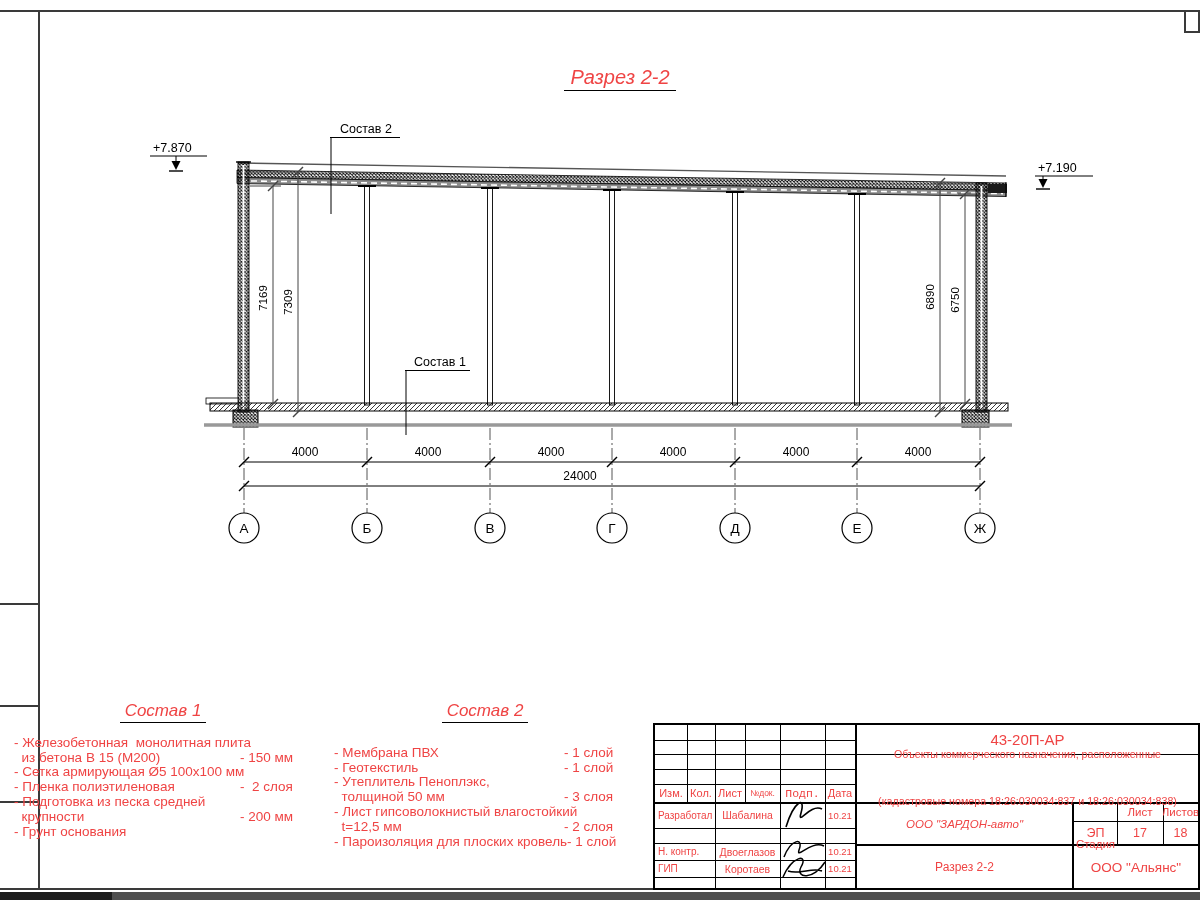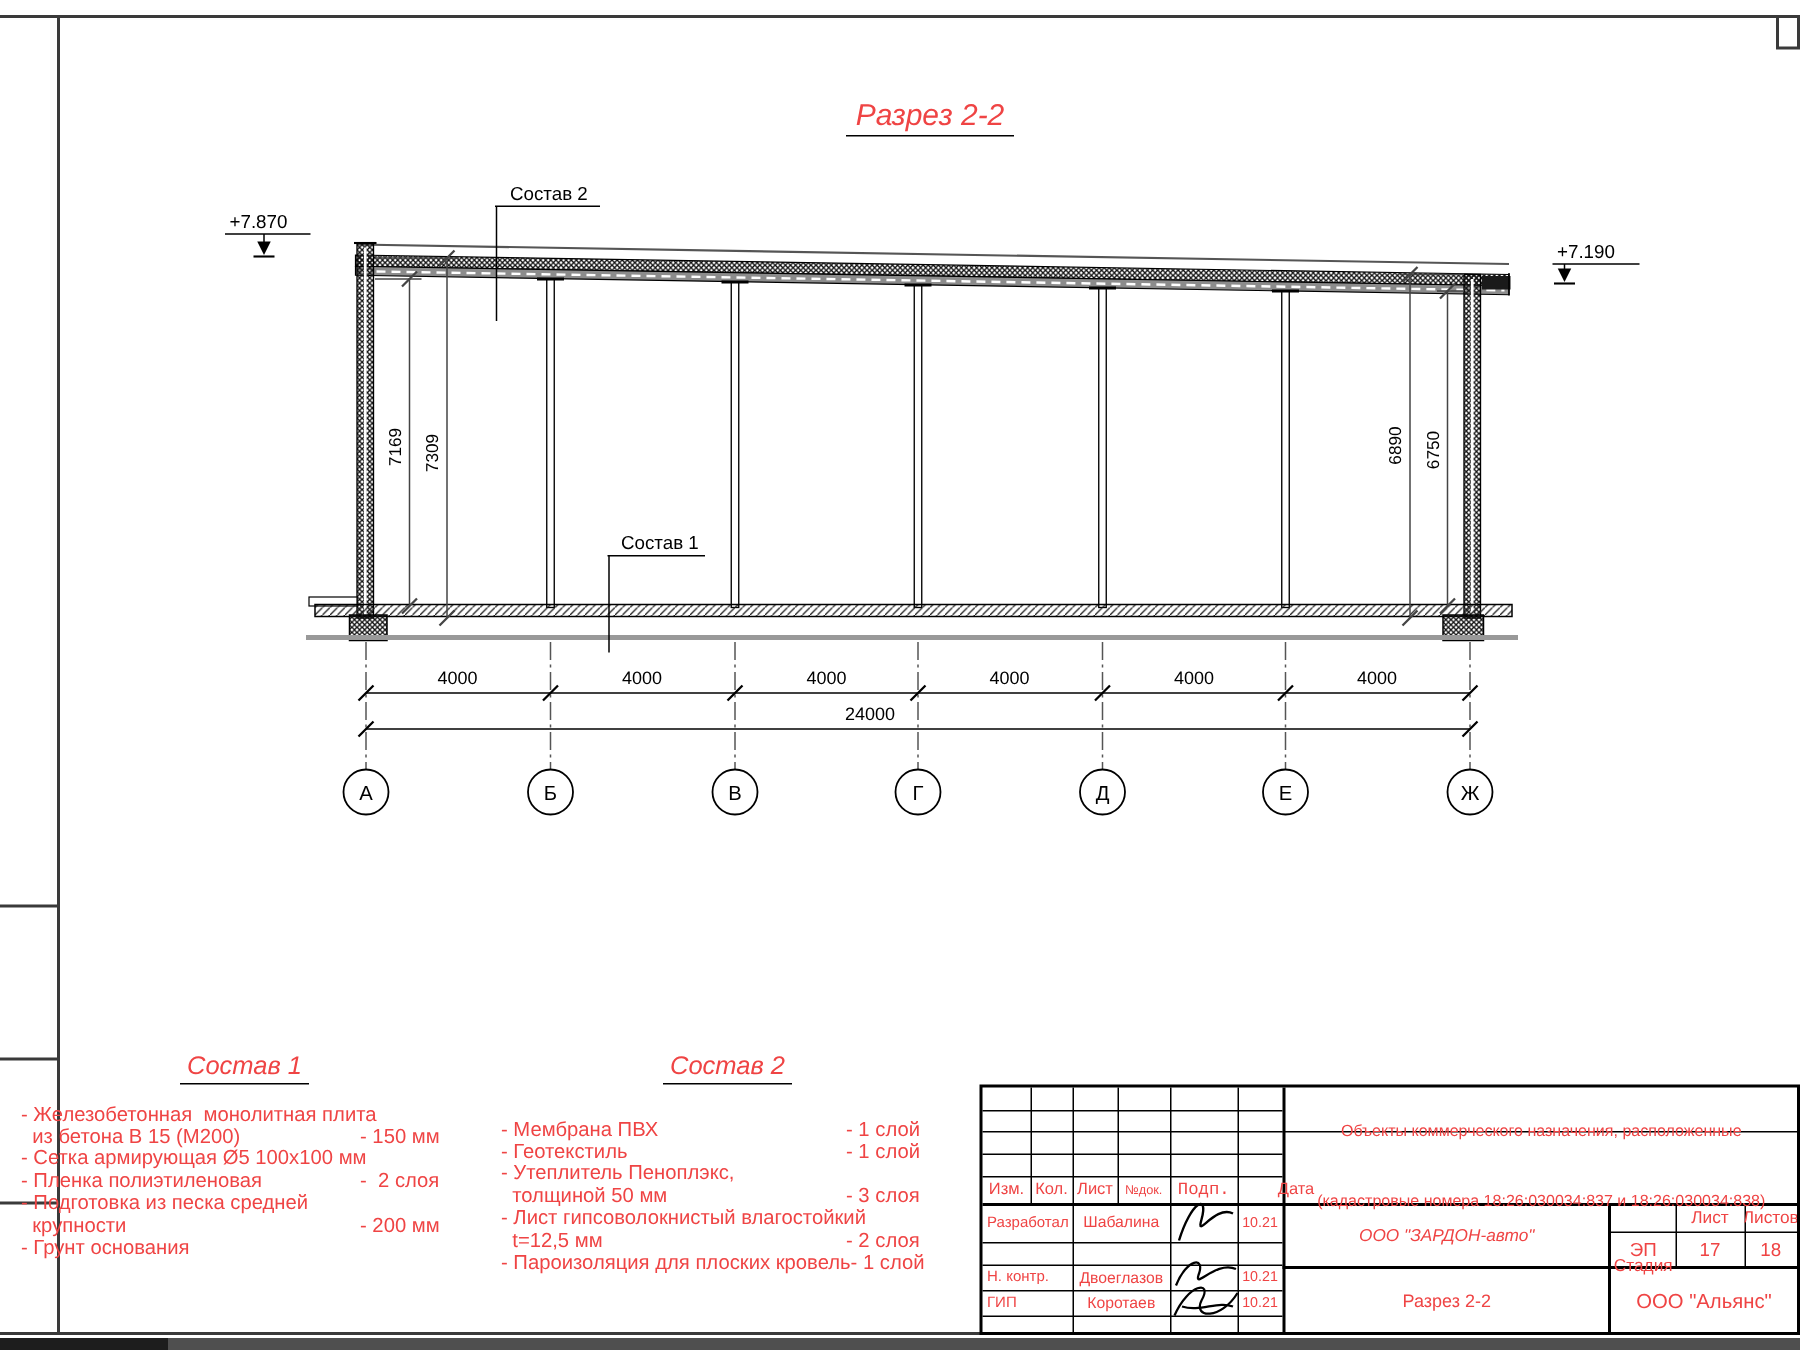--- a/index.html
+++ b/index.html
@@ -246,21 +246,21 @@
     <div class="hl" style="left:0;top:152px;width:200px;"></div>
     <div class="hl" style="left:200px;top:29px;width:343px;"></div>
     <div class="hl" style="left:417px;top:96px;width:126px;"></div>
     <div class="hl" style="left:200px;top:119px;width:343px;height:2px;"></div>
 
     <div class="cell" style="left:0;top:59px;width:32px;height:18px;font-size:11px;">Изм.</div>
     <div class="cell" style="left:32px;top:59px;width:28px;height:18px;font-size:11px;">Кол.</div>
     <div class="cell" style="left:60px;top:59px;width:30px;height:18px;font-size:11px;">Лист</div>
     <div class="cell" style="left:90px;top:59px;width:35px;height:18px;font-size:8.5px;">№док.</div>
     <div class="cell" style="left:125px;top:59px;width:45px;height:18px;font-size:11.5px;font-family:Liberation Mono, monospace;">Подп.</div>
-    <div class="cell" style="left:170px;top:59px;width:30px;height:18px;font-size:11px;padding-left:24px;">Дата</div>
+    <div class="cell" style="left:170px;top:59px;width:30px;height:18px;font-size:11px;">Дата</div>
 
     <div class="cell left" style="left:0;top:77px;width:60px;height:26px;font-size:10px;">Разработал</div>
     <div class="cell" style="left:60px;top:77px;width:65px;height:26px;font-size:10.5px;">Шабалина</div>
     <div class="cell" style="left:170px;top:77px;width:30px;height:26px;font-size:9.5px;">10.21</div>
     <div class="cell left" style="left:0;top:118px;width:60px;height:17px;font-size:10px;">Н. контр.</div>
     <div class="cell" style="left:60px;top:118px;width:65px;height:17px;font-size:10.5px;">Двоеглазов</div>
     <div class="cell" style="left:170px;top:118px;width:30px;height:17px;font-size:9.5px;">10.21</div>
     <div class="cell left" style="left:0;top:135px;width:60px;height:17px;font-size:10px;">ГИП</div>
     <div class="cell" style="left:60px;top:135px;width:65px;height:17px;font-size:10.5px;">Коротаев</div>
     <div class="cell" style="left:170px;top:135px;width:30px;height:17px;font-size:9.5px;">10.21</div>
@@ -268,20 +268,21 @@
     <svg width="50" height="40" style="position:absolute;left:125px;top:70px;">
       <path d="M6,32 C14,6 26,0 21,18 C17,32 30,8 42,14" fill="none" stroke="#000" stroke-width="1.6"></path>
     </svg>
     <svg width="50" height="28" style="position:absolute;left:125px;top:110px;">
       <path d="M4,22 C11,4 24,2 19,15 C16,25 31,5 44,11" fill="none" stroke="#000" stroke-width="1.5"></path>
     </svg>
     <svg width="54" height="34" style="position:absolute;left:123px;top:128px;">
       <path d="M5,24 C14,3 31,0 23,14 C17,26 36,27 47,9 M10,18 C22,22 34,14 44,18" fill="none" stroke="#000" stroke-width="1.5"></path>
     </svg>
 
+    <div class="cell" style="left:202px;top:0;width:341px;height:28px;font-size:15px;">43-20П-АР</div>
     <div style="position:absolute;left:202px;top:30px;width:341px;height:46px;display:flex;flex-direction:column;align-items:center;justify-content:center;font-size:10.7px;line-height:15px;text-align:center;gap:32px;">
       <div>Объекты коммерческого назначения, расположенные</div>
       <div>(кадастровые номера 18:26:030034:837 и 18:26:030034:838)</div>
     </div>
     <div class="cell" style="left:202px;top:79px;width:215px;height:40px;font-size:11.5px;font-style:italic;">ООО "ЗАРДОН-авто"</div>
     <div class="cell" style="left:419px;top:77px;width:43px;height:19px;font-size:11.5px;margin-top:32px;">Стадия</div>
     <div class="cell" style="left:462px;top:77px;width:46px;height:19px;font-size:11.5px;">Лист</div>
     <div class="cell" style="left:508px;top:77px;width:35px;height:19px;font-size:11.5px;">Листов</div>
     <div class="cell" style="left:419px;top:96px;width:43px;height:23px;font-size:12.5px;">ЭП</div>
     <div class="cell" style="left:462px;top:96px;width:46px;height:23px;font-size:12.5px;">17</div>

